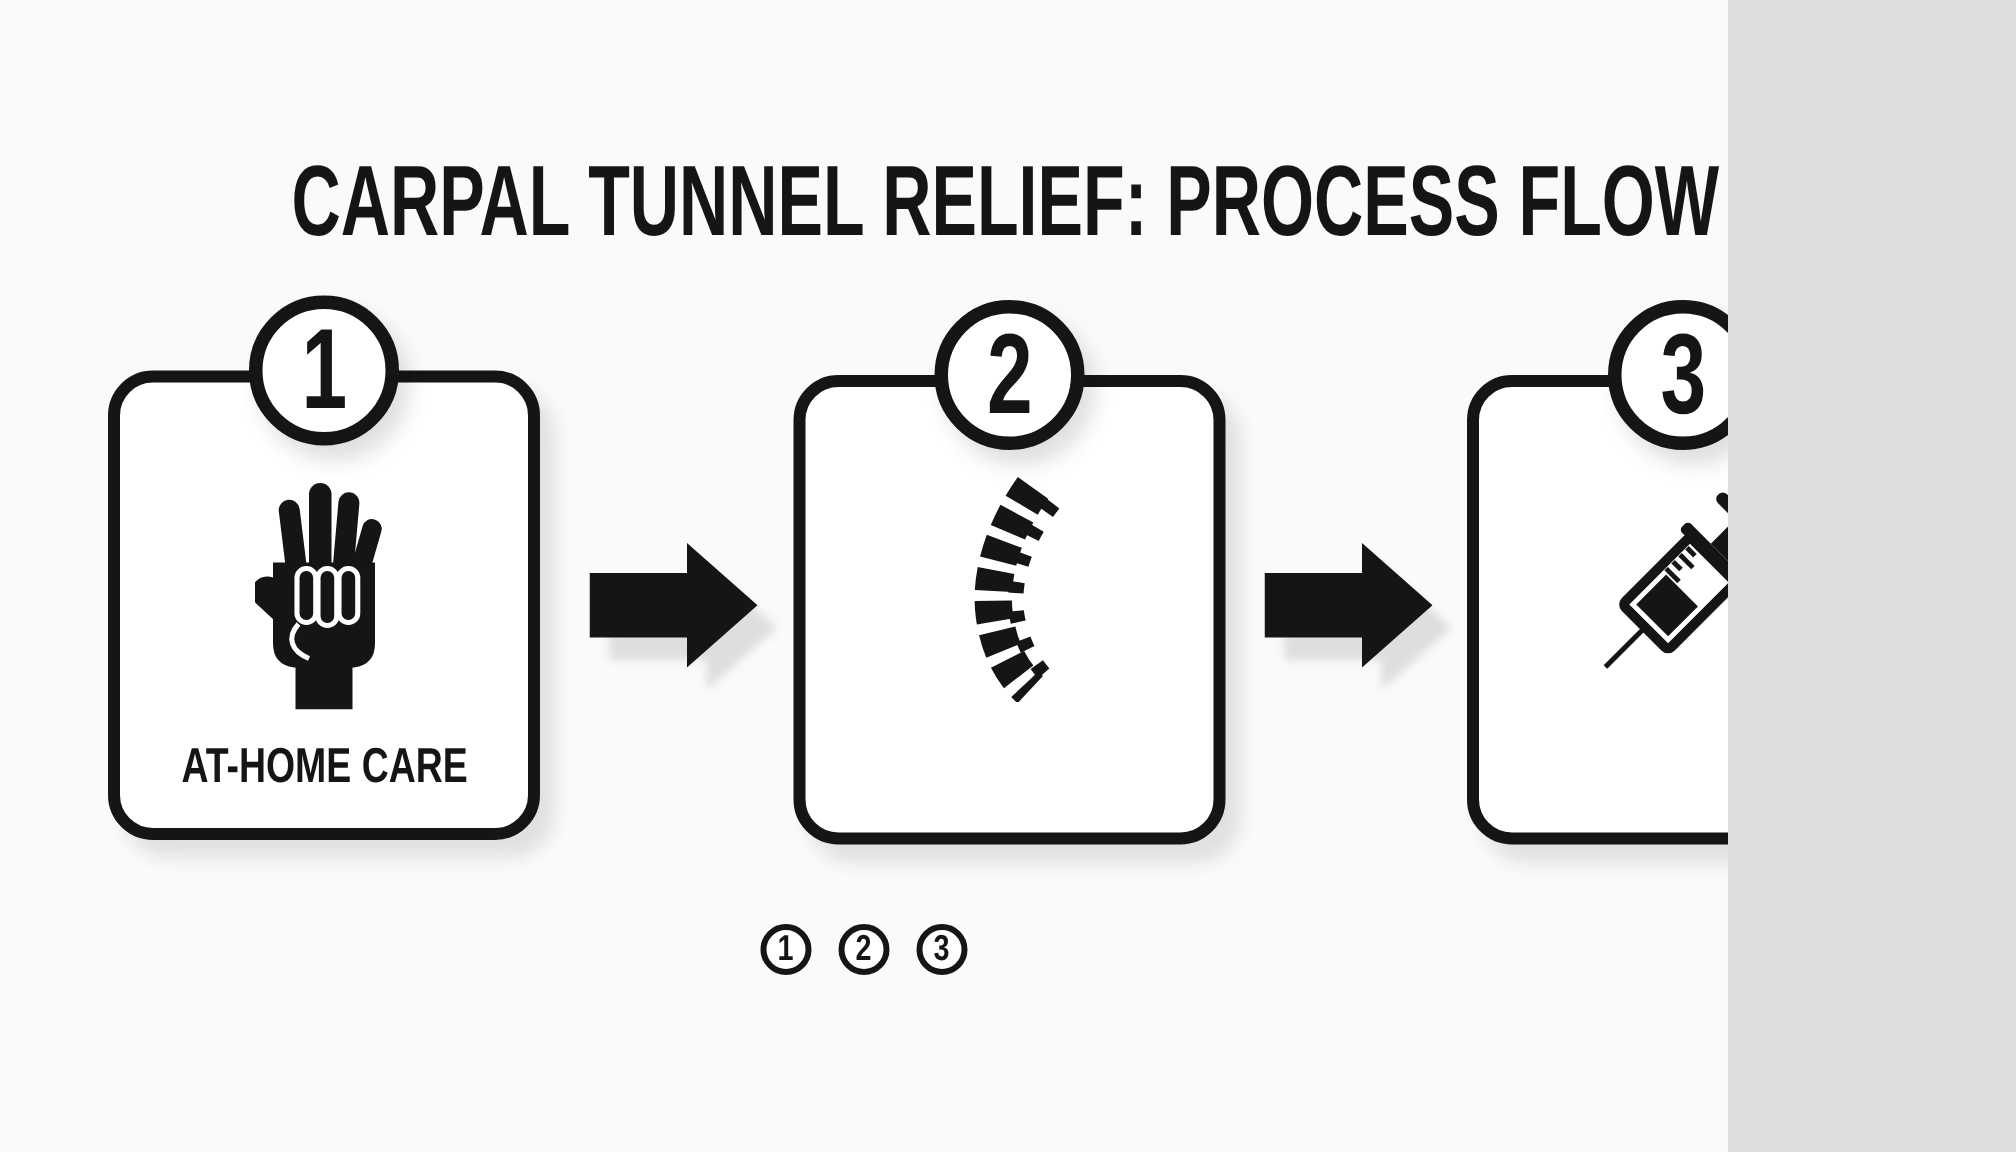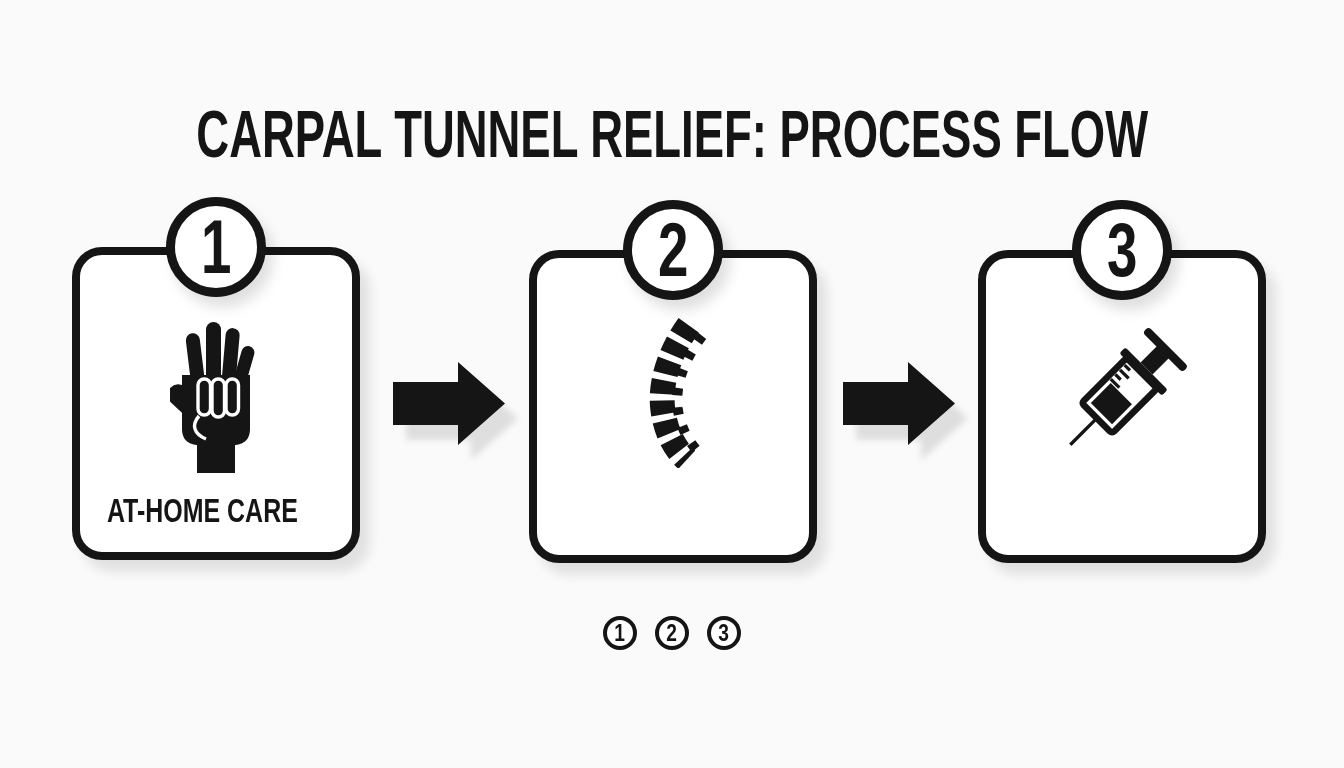--- a/index.html
+++ b/index.html
@@ -4,21 +4,21 @@
 <style>
   :root{
     --ink:#151515;
     --bg:#fafafa;
     --card:#ffffff;
   }
   *{margin:0;padding:0;box-sizing:border-box;}
   html,body{background:#ddd;}
   body{font-family:"Liberation Sans","DejaVu Sans",sans-serif;}
   .canvas{
-    position:relative;width:1344px;height:768px;overflow:hidden;
+    position:relative;width:1152px;height:768px;overflow:hidden;
     background:var(--bg);color:var(--ink);
   }
   
   .title-wrap{position:absolute;top:102px;left:0;width:100%;text-align:center;}
   .title{
     display:inline-block;font-size:64px;font-weight:bold;letter-spacing:0px;
     color:var(--ink);white-space:nowrap;line-height:1;
     transform:scale(0.71,1.04);
   }
   
@@ -38,21 +38,21 @@
   }
   .badge-num{
     display:inline-block;font-size:76px;font-weight:bold;line-height:1;
     transform:scale(0.72,1);color:var(--ink);
   }
   .icon{position:absolute;left:50%;transform:translateX(-50%);}
   .c1 .icon{top:66px;}
   .c2 .icon{top:58px;}
   .c3 .icon{top:60px;}
   .card-label{
-    position:absolute;left:0;right:0;bottom:18px;text-align:left;line-height:34px;
+    position:absolute;left:0;right:0;bottom:18px;text-align:center;line-height:34px;
   }
   .card-label span{
     display:inline-block;font-size:32px;font-weight:bold;white-space:nowrap;
     transform:scale(0.78,1.02);color:var(--ink);
   }
   
   .arrow{
     position:absolute;top:362px;width:112px;height:83px;
     filter:drop-shadow(13px 15px 3px rgba(0,0,0,0.11));
   }

